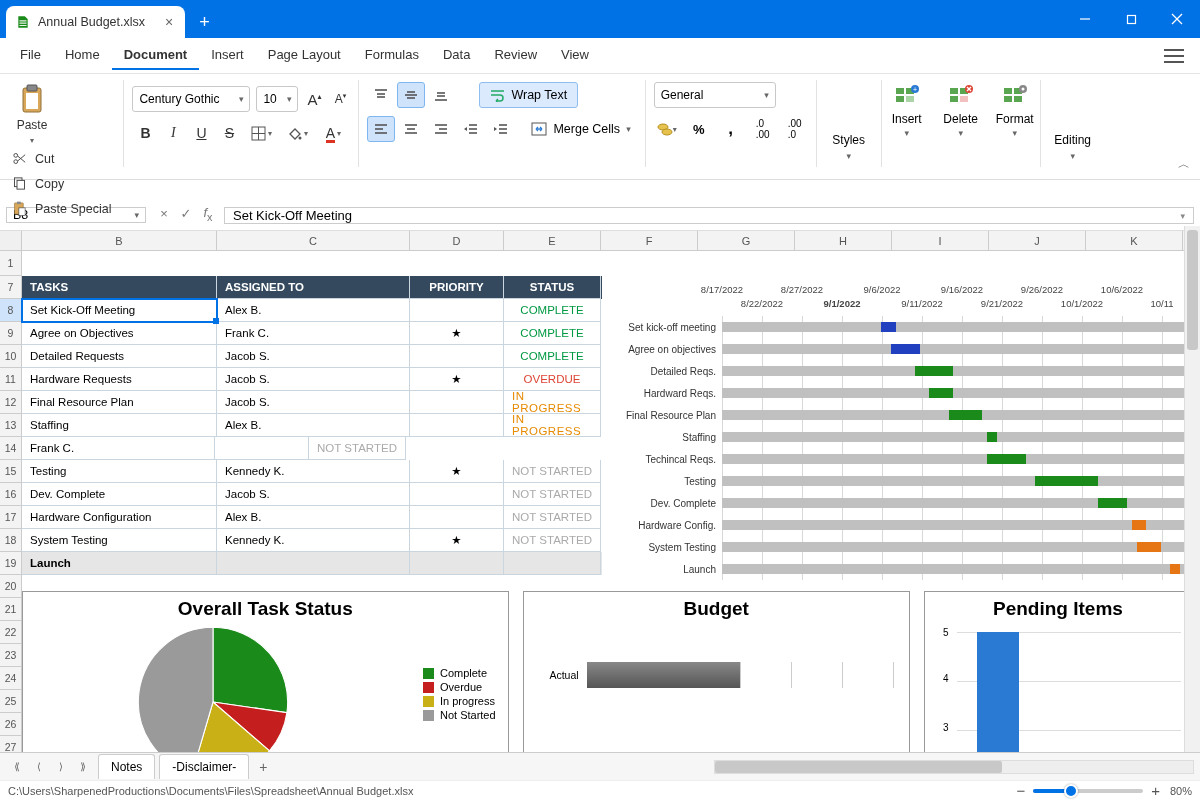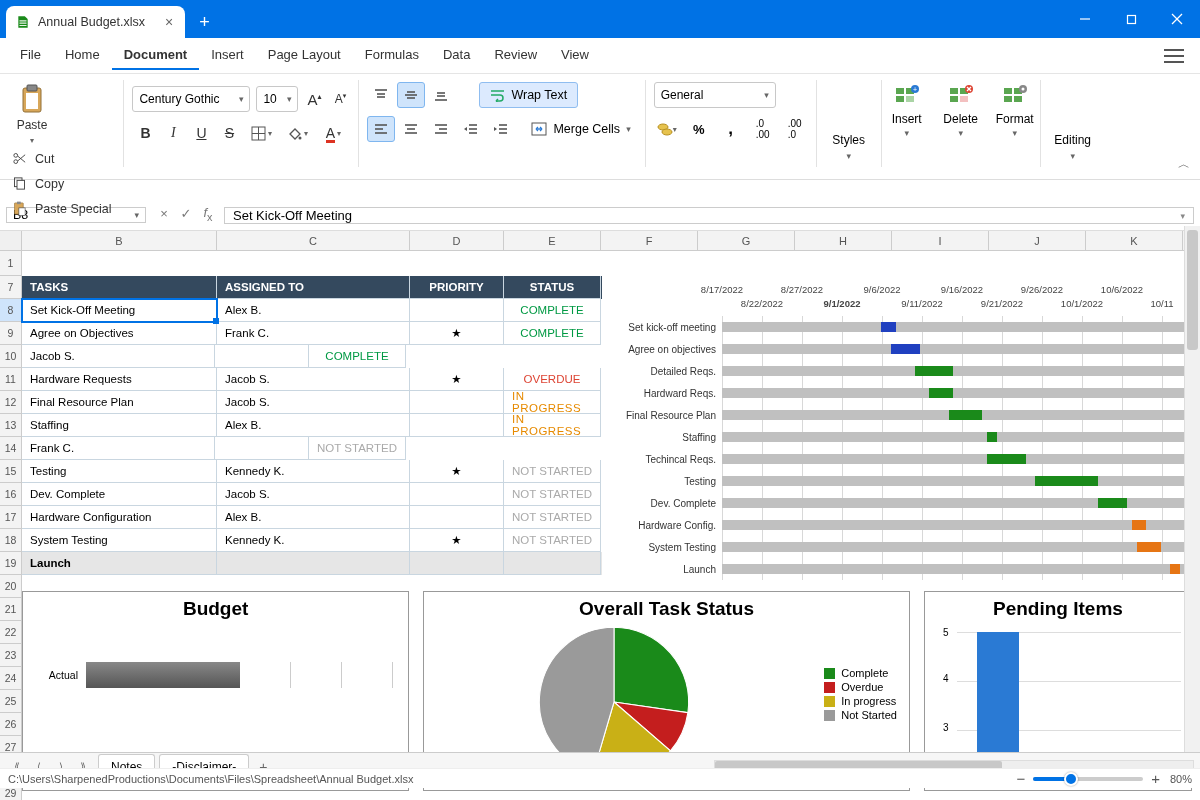--- a/index.html
+++ b/index.html
@@ -127,21 +127,21 @@
   .sheet-tabs { position:absolute; bottom:20px; left:0; right:0; height:28px; border-top:1px solid #ccc; display:flex; align-items:center; background:#f6f6f6; padding:0 6px; gap:0;}
   .sheet-tabs .nav { width:22px; height:22px; display:flex; align-items:center; justify-content:center; color:#666; font-size:10px; cursor:pointer;}
   .sheet-tabs .tab { padding:5px 12px; font-size:12px; border:1px solid #ccc; border-bottom:none; background:#fff; margin-left:4px; border-radius:3px 3px 0 0; cursor:pointer;}
   .sheet-tabs .tab.active { background:#eef4fb; }
   .sheet-tabs .add { padding:4px 10px; color:#666; cursor:pointer; font-size:14px;}
   .sheet-scroll { margin-left:auto; width:480px; height:14px; display:flex; align-items:center;}
   .sheet-scroll .sbtrack { flex:1; height:14px; background:#eee; position:relative; border:1px solid #ddd;}
   .sheet-scroll .sbthumb { position:absolute; left:0; top:0; bottom:0; width:60%; background:#c8c8c8; border-radius:2px;}
 
   
-  .statusbar { position:absolute; bottom:12px; left:0; right:0; height:20px; display:flex; align-items:center; font-size:11px; color:#555; padding:0 8px; background:#fff; border-top:1px solid #eee;}
+  .statusbar { position:absolute; bottom:0; left:0; right:0; height:20px; display:flex; align-items:center; font-size:11px; color:#555; padding:0 8px; background:#fff; border-top:1px solid #eee;}
   .statusbar .flex { flex:1;}
   .zoom-ctl { display:flex; align-items:center; gap:8px;}
   .zoom-slider { width:110px; height:4px; background:#ccc; position:relative; border-radius:2px;}
   .zoom-slider::before { content:""; position:absolute; left:0; width:34%; top:0; bottom:0; background:#0072E5; border-radius:2px;}
   .zoom-slider .knob { position:absolute; left:34%; top:50%; width:14px; height:14px; background:#0072E5; border:2px solid #fff; border-radius:50%; transform:translate(-50%,-50%); box-shadow:0 0 2px rgba(0,0,0,0.4);}
 
   .vscroll { position:absolute; right:0; top:226px; width:16px; bottom:48px; background:#f1f1f1; border-left:1px solid #ddd;}
   .vscroll .thumb { position:absolute; left:2px; right:2px; top:4px; height:120px; background:#c8c8c8; border-radius:3px;}
   svg.align-svg line { stroke:#555; stroke-width:1.6;}
 </style>
@@ -530,20 +530,21 @@
             <div class="c-prio"></div>
             <div class="c-status complete">COMPLETE</div>
           </div>
           <div class="trow">
             <div class="c-task">Agree on Objectives</div>
             <div class="c-assigned">Frank C.</div>
             <div class="c-prio">★</div>
             <div class="c-status complete">COMPLETE</div>
           </div>
           <div class="trow">
+            <div class="c-task">Detailed Requests</div>
             <div class="c-assigned">Jacob S.</div>
             <div class="c-prio"></div>
             <div class="c-status complete">COMPLETE</div>
           </div>
           <div class="trow">
             <div class="c-task">Hardware Requests</div>
             <div class="c-assigned">Jacob S.</div>
             <div class="c-prio">★</div>
             <div class="c-status overdue">OVERDUE</div>
           </div>
@@ -696,66 +697,66 @@
           <div class="gantt-row">
             <div class="gantt-label">Launch</div>
             <div class="gantt-track">
               <div class="gbar" style="left:93%;width:2%;background:#e67514"></div>
             </div>
           </div>
         </div>
     </div>
 
     <div class="mini-charts">
+      <div class="chart-box" style="width:490px;height:200px">
+        <div class="chart-title">Overall Task Status</div>
+        <svg id="pie-svg" width="220" height="160" viewBox="-60 -60 120 120" style="position:absolute;left:80px;top:30px">
+            <path d="M0 0 L3.429011037612589e-15 -56 A56 56 0 0 1 55.43000074533224 7.969630943303959 Z" fill="#1a8a1a" stroke="#fff" stroke-width="0.8"></path>
+            <path d="M0 0 L55.43000074533224 7.969630943303959 A56 56 0 0 1 42.32197616383847 36.67220110093595 Z" fill="#c41e1e" stroke="#fff" stroke-width="0.8"></path>
+            <path d="M0 0 L42.32197616383847 36.67220110093595 A56 56 0 0 1 -15.777023183120049 53.73160652241186 Z" fill="#c9b016" stroke="#fff" stroke-width="0.8"></path>
+            <path d="M0 0 L-15.777023183120049 53.73160652241186 A56 56 0 0 1 -1.0287033112837767e-14 -56 Z" fill="#9a9a9a" stroke="#fff" stroke-width="0.8"></path>
+          </svg>
+        <div id="pie-legend" style="position:absolute;right:12px;top:75px;font-size:11px">
+            <div style="display: flex; align-items: center; gap: 6px; margin-bottom: 2px;">
+              <span style="width:11px;height:11px;background:#1a8a1a;display:inline-block"></span>
+              <span>Complete</span>
+            </div>
+            <div style="display: flex; align-items: center; gap: 6px; margin-bottom: 2px;">
+              <span style="width:11px;height:11px;background:#c41e1e;display:inline-block"></span>
+              <span>Overdue</span>
+            </div>
+            <div style="display: flex; align-items: center; gap: 6px; margin-bottom: 2px;">
+              <span style="width:11px;height:11px;background:#c9b016;display:inline-block"></span>
+              <span>In progress</span>
+            </div>
+            <div style="display: flex; align-items: center; gap: 6px; margin-bottom: 2px;">
+              <span style="width:11px;height:11px;background:#9a9a9a;display:inline-block"></span>
+              <span>Not Started</span>
+            </div>
+          </div>
+      </div>
       <div class="chart-box" style="width:390px;height:200px">
         <div class="chart-title">Budget</div>
         <div style="position:absolute;left:15px;top:60px;right:15px">
           <div style="display:flex;align-items:center;gap:8px;margin-top:10px">
             <span style="font-size:10.5px;width:40px;text-align:right">Actual</span>
             <div style="position:relative;flex:1;height:26px">
               <div style="position:absolute;inset:0;display:flex;">
                 <div style="flex:1;border-left:1px solid #ccc"></div>
                   <div style="flex:1;border-left:1px solid #ccc"></div>
                 <div style="flex:1;border-left:1px solid #ccc"></div>
                   <div style="flex:1;border-left:1px solid #ccc"></div>
                 <div style="flex:1;border-left:1px solid #ccc"></div>
                   <div style="flex:1;border-left:1px solid #ccc;border-right:1px solid #ccc"></div>
               </div>
               <div style="position:absolute;left:0;top:0;bottom:0;width:50%;background:linear-gradient(#888,#555)"></div>
             </div>
           </div>
         </div>
       </div>
-      <div class="chart-box" style="width:490px;height:200px">
-        <div class="chart-title">Overall Task Status</div>
-        <svg id="pie-svg" width="220" height="160" viewBox="-60 -60 120 120" style="position:absolute;left:80px;top:30px">
-            <path d="M0 0 L3.429011037612589e-15 -56 A56 56 0 0 1 55.43000074533224 7.969630943303959 Z" fill="#1a8a1a" stroke="#fff" stroke-width="0.8"></path>
-            <path d="M0 0 L55.43000074533224 7.969630943303959 A56 56 0 0 1 42.32197616383847 36.67220110093595 Z" fill="#c41e1e" stroke="#fff" stroke-width="0.8"></path>
-            <path d="M0 0 L42.32197616383847 36.67220110093595 A56 56 0 0 1 -15.777023183120049 53.73160652241186 Z" fill="#c9b016" stroke="#fff" stroke-width="0.8"></path>
-            <path d="M0 0 L-15.777023183120049 53.73160652241186 A56 56 0 0 1 -1.0287033112837767e-14 -56 Z" fill="#9a9a9a" stroke="#fff" stroke-width="0.8"></path>
-          </svg>
-        <div id="pie-legend" style="position:absolute;right:12px;top:75px;font-size:11px">
-            <div style="display: flex; align-items: center; gap: 6px; margin-bottom: 2px;">
-              <span style="width:11px;height:11px;background:#1a8a1a;display:inline-block"></span>
-              <span>Complete</span>
-            </div>
-            <div style="display: flex; align-items: center; gap: 6px; margin-bottom: 2px;">
-              <span style="width:11px;height:11px;background:#c41e1e;display:inline-block"></span>
-              <span>Overdue</span>
-            </div>
-            <div style="display: flex; align-items: center; gap: 6px; margin-bottom: 2px;">
-              <span style="width:11px;height:11px;background:#c9b016;display:inline-block"></span>
-              <span>In progress</span>
-            </div>
-            <div style="display: flex; align-items: center; gap: 6px; margin-bottom: 2px;">
-              <span style="width:11px;height:11px;background:#9a9a9a;display:inline-block"></span>
-              <span>Not Started</span>
-            </div>
-          </div>
-      </div>
       <div class="chart-box" style="width:270px;height:200px">
         <div class="chart-title">Pending Items</div>
         <div style="position:absolute;left:18px;top:40px;bottom:10px;right:10px">
           <div style="position:absolute;left:14px;right:0;top:0;bottom:0">
             <div style="position:absolute;left:0;right:0;top:0;border-top:1px solid #ddd"></div>
             <div style="position:absolute;left:0;right:0;top:33%;border-top:1px solid #ddd"></div>
             <div style="position:absolute;left:0;right:0;top:66%;border-top:1px solid #ddd"></div>
             <div style="position:absolute;left:0;right:0;bottom:0;border-top:1px solid #ddd"></div>
           </div>
           <div style="position:absolute;left:0;top:-5px;font-size:10px">5</div>

